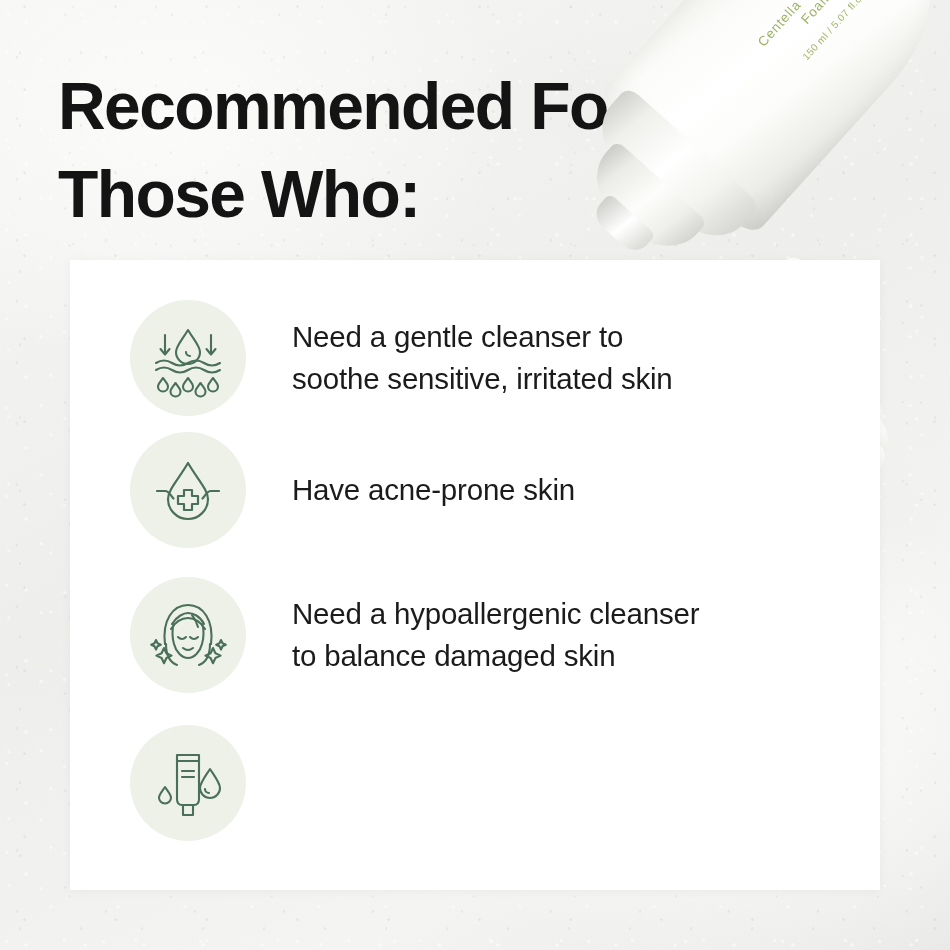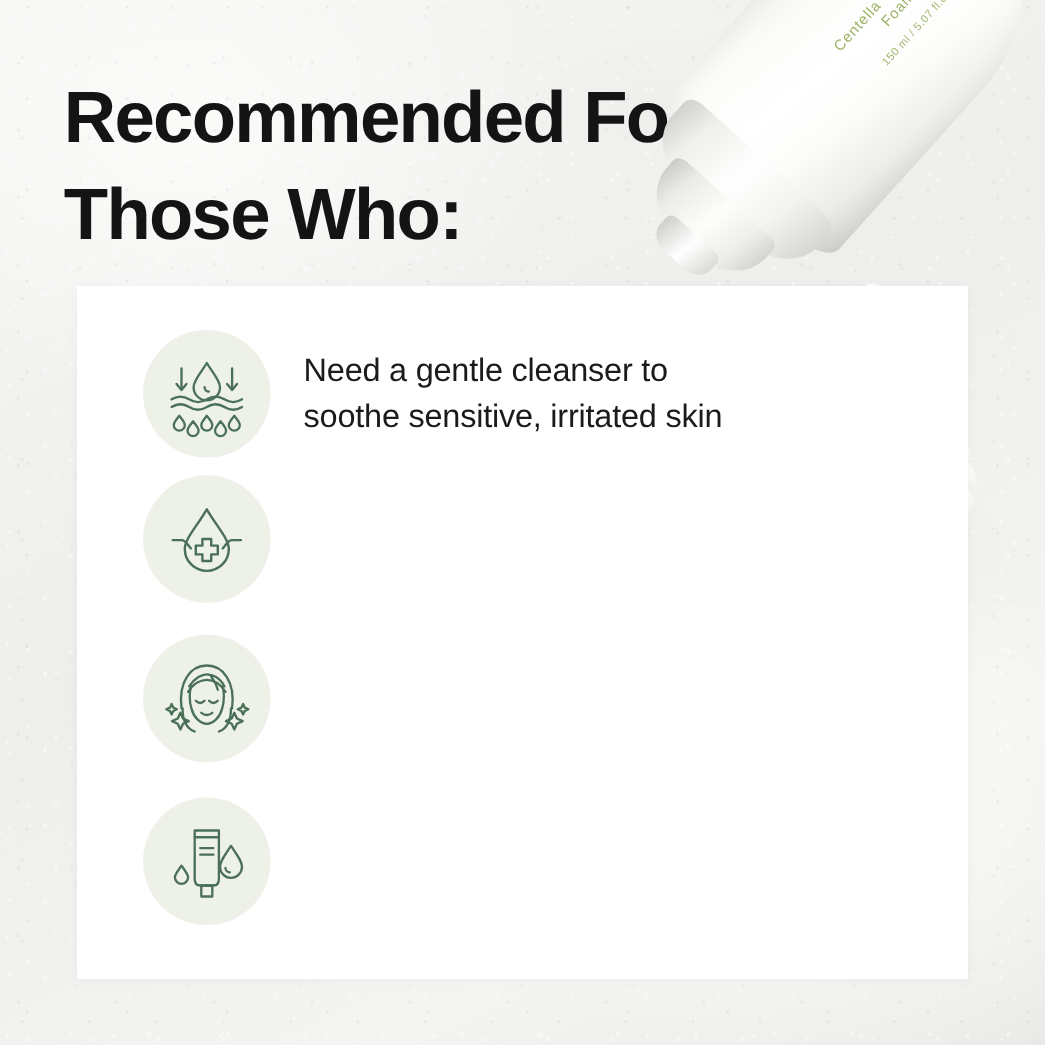--- a/index.html
+++ b/index.html
@@ -95,21 +95,21 @@
   .icon-circle {
     flex:0 0 auto;
     width:116px; height:116px;
     border-radius:50%;
     background:#edf1e8;
     display:flex; align-items:center; justify-content:center;
   }
   .icon-circle svg { display:block; }
 
   .benefit-text {
-    margin-left:30px;
+    margin-left:46px;
     font-size:29.5px;
     line-height:42px;
     color:#1b1b1b;
     font-weight:400;
     letter-spacing:-.2px;
     white-space:pre-line;
   }
 
   
   .product { position:absolute; left:0; top:0; width:950px; height:950px;
@@ -288,20 +288,21 @@
 
       <div class="benefit">
         <div class="icon-circle">
           <svg width="80" height="80" viewBox="0 0 80 80" fill="none" stroke="#4a7058" stroke-width="2.2" stroke-linecap="round" stroke-linejoin="round">
             <path d="M40 13 C 50 30, 60 40, 60 49 a20 20 0 0 1-40 0 C 20 40, 30 30, 40 13 Z"></path>
             <path d="M9 41 h 8 c 4 0 6 5 8.5 7.5"></path>
             <path d="M71 41 h -8 c -4 0 -6 5 -8.5 7.5"></path>
             <path d="M36 40 h 8 v 6 h 6 v 8 h -6 v 6 h -8 v -6 h -6 v -8 h 6 Z"></path>
           </svg>
         </div>
+        <div class="benefit-text">Have acne-prone skin</div>
       </div>
 
       <div class="benefit">
         <div class="icon-circle">
           <svg width="82" height="82" viewBox="0 0 82 82" fill="none" stroke="#4a7058" stroke-width="2.1" stroke-linecap="round" stroke-linejoin="round">
 
             <path d="M18 50 C 15 26, 26 11, 41 11 C 56 11, 67 26, 64 50"></path>
 
             <path d="M27 30 C 25 34, 25 44, 27 50 C 29 58, 35 64, 41 64
                      C 47 64, 53 58, 55 50 C 57 44, 57 34, 55 30"></path>
@@ -317,20 +318,22 @@
 
             <path d="M19 50 C 19 60, 22 68, 30 71"></path>
             <path d="M63 50 C 63 60, 60 68, 52 71"></path>
 
             <path d="M17 54 l 2.4 5.2 l 5.2 2.4 l -5.2 2.4 l -2.4 5.2 l -2.4 -5.2 l -5.2 -2.4 l 5.2 -2.4 Z"></path>
             <path d="M66 54 l 2.4 5.2 l 5.2 2.4 l -5.2 2.4 l -2.4 5.2 l -2.4 -5.2 l -5.2 -2.4 l 5.2 -2.4 Z"></path>
             <path d="M9 46 l 1.5 3.3 l 3.3 1.5 l -3.3 1.5 l -1.5 3.3 l -1.5 -3.3 l -3.3 -1.5 l 3.3 -1.5 Z"></path>
             <path d="M74 46 l 1.5 3.3 l 3.3 1.5 l -3.3 1.5 l -1.5 3.3 l -1.5 -3.3 l -3.3 -1.5 l 3.3 -1.5 Z"></path>
           </svg>
         </div>
+        <div class="benefit-text">Need a hypoallergenic cleanser
+to balance damaged skin</div>
       </div>
 
       <div class="benefit">
         <div class="icon-circle">
           <svg width="80" height="80" viewBox="0 0 80 80" fill="none" stroke="#4a7058" stroke-width="2.1" stroke-linecap="round" stroke-linejoin="round">
 
             <path d="M29 12 h 22 v 6 h -22 Z"></path>
             <path d="M29 18 h 22 v 38 c 0 4 -2 6 -5 6 h -12 c -3 0 -5 -2 -5 -6 Z"></path>
 
             <line x1="34" y1="28" x2="46" y2="28"></line>

